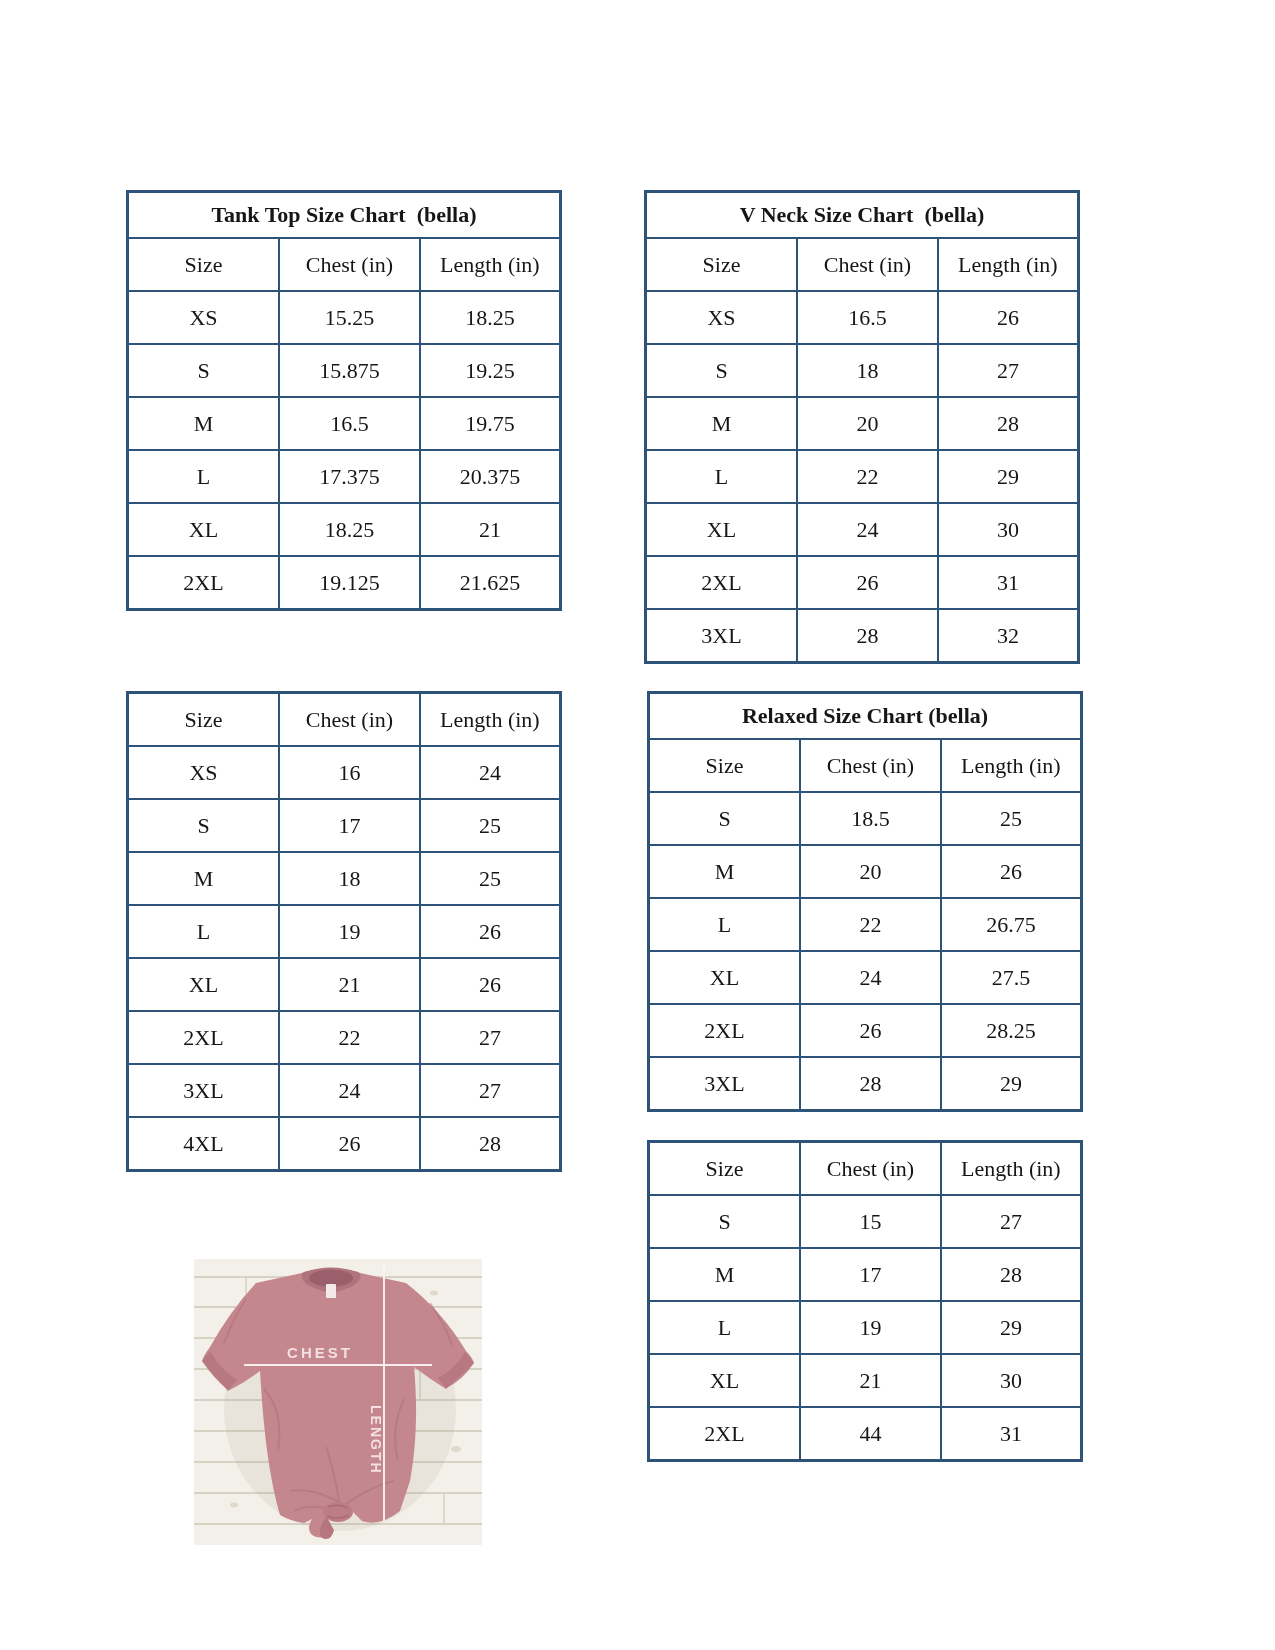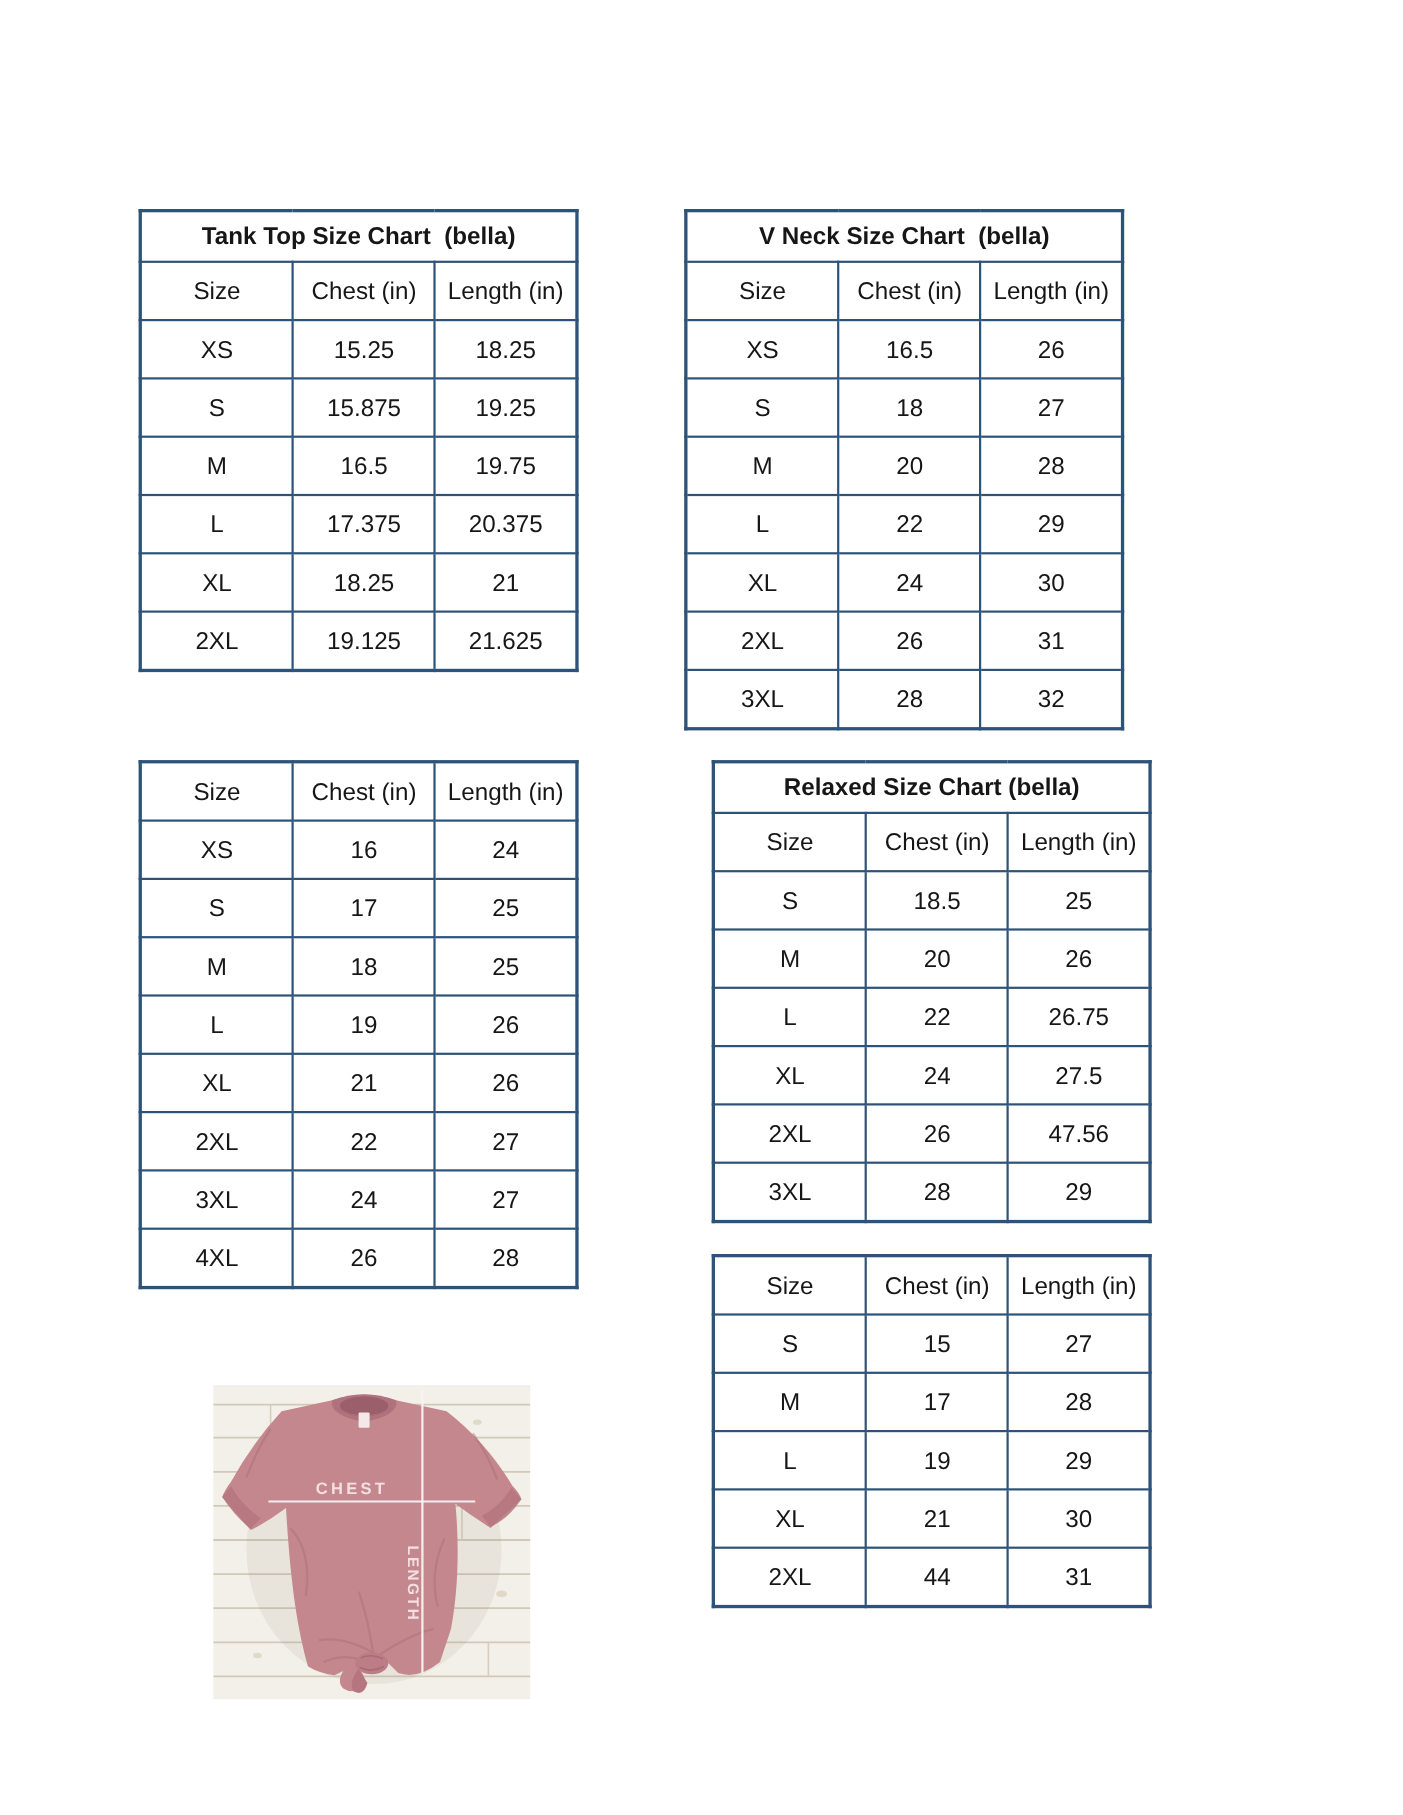--- a/index.html
+++ b/index.html
@@ -1,21 +1,21 @@
 <!DOCTYPE html>
 <html style="--table-border: #2e5378; --text: #161616; --shirt-base: #c5878e; --shirt-shade: #a96d77; --collar-ring: #b0737d; --collar-hole: #9a5f6a; --wood-base: #f3f0e9; --wood-seam: #cdc5b5; --measure-line: #fbf3f4; --measure-label: #f4dfe3;"><head>
 <meta charset="utf-8">
 <style>
   html,body{margin:0;padding:0;}
   body{
     width:1275px;height:1650px;position:relative;background:#ffffff;
     font-family:"Liberation Sans",sans-serif;color:var(--text,#161616);
     overflow:hidden;
   }
-  .tbl-wrap{position:absolute;width:400px;}
+  .tbl-wrap{position:absolute;width:436px;font-family:Liberation Serif, serif;}
   table.size-table{
     width:100%;border-collapse:collapse;table-layout:fixed;
     border:3px solid var(--table-border,#2e5378);
   }
   table.size-table td{
     border:2px solid var(--table-border,#2e5378);
     text-align:center;vertical-align:middle;
     font-size:22px;line-height:1;color:var(--text,#161616);
     padding:0;
   }
@@ -81,21 +81,21 @@
         </tr>
         <tr>
           <td class="cell">2XL</td>
           <td class="cell">19.125</td>
           <td class="cell">21.625</td>
         </tr>
       </tbody>
     </table>
 </div>
 
-<div class="tbl-wrap" style="left:622px;top:190px">
+<div class="tbl-wrap" style="left:644px;top:190px">
   <table class="size-table">
     <colgroup>
         <col class="c-size">
         <col class="c-chest">
         <col class="c-length">
       </colgroup>
   <tbody>
         <tr>
           <td class="title" colspan="3">V Neck Size Chart  (bella)</td>
         </tr>
@@ -232,21 +232,21 @@
           <td class="cell">26.75</td>
         </tr>
         <tr>
           <td class="cell">XL</td>
           <td class="cell">24</td>
           <td class="cell">27.5</td>
         </tr>
         <tr>
           <td class="cell">2XL</td>
           <td class="cell">26</td>
-          <td class="cell">47.56</td>
+          <td class="cell">28.25</td>
         </tr>
         <tr>
           <td class="cell">3XL</td>
           <td class="cell">28</td>
           <td class="cell">29</td>
         </tr>
       </tbody>
     </table>
 </div>
 

